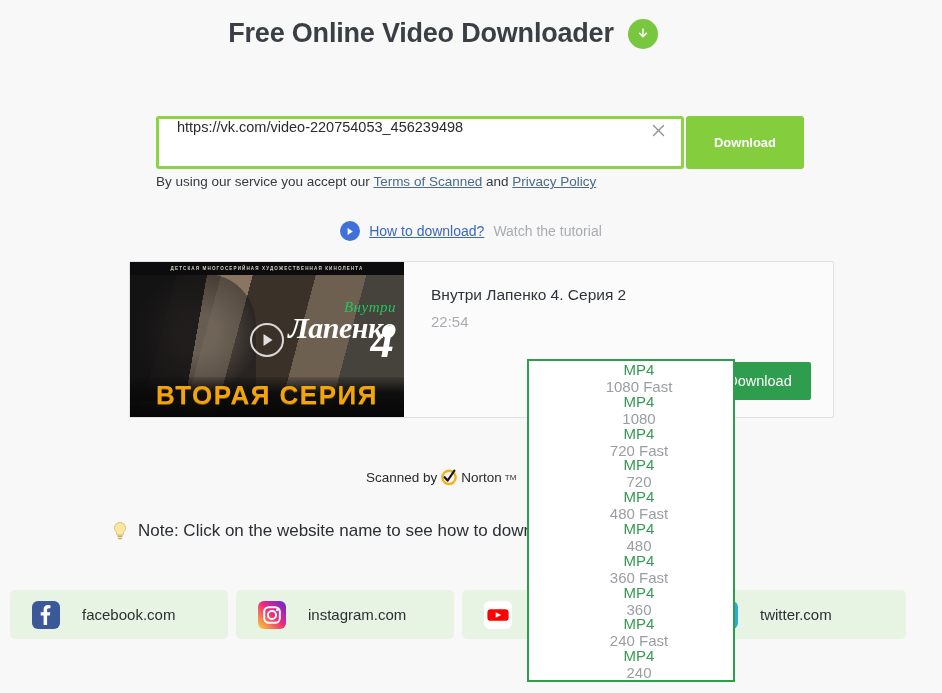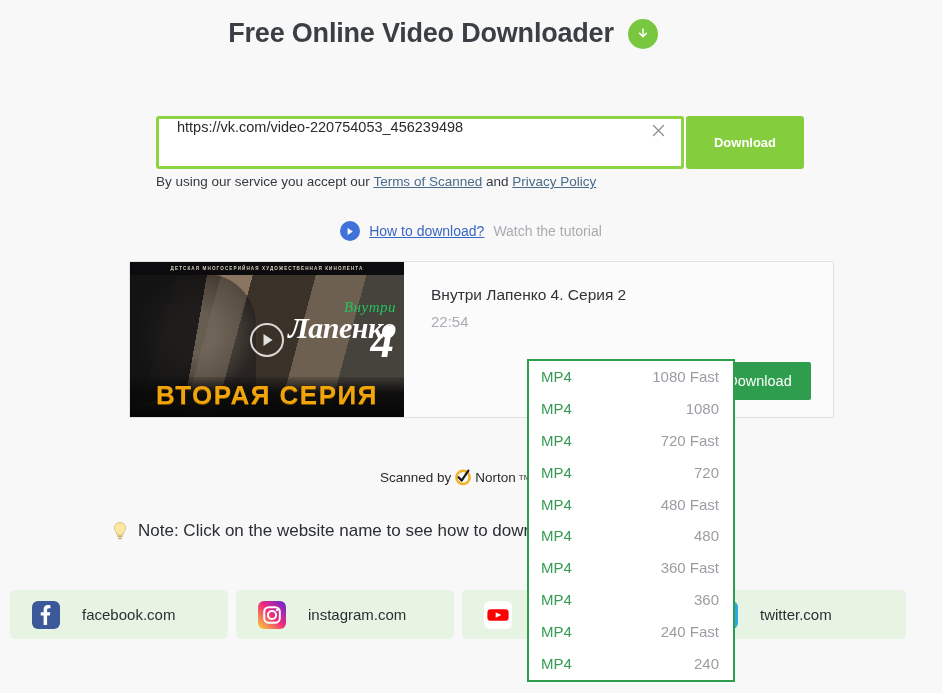--- a/index.html
+++ b/index.html
@@ -187,31 +187,32 @@
     position: absolute; left: 527px; top: 359px;
     width: 208px; height: 323px;
     background: #ffffff;
     border: 2px solid #2e9e4e;
     z-index: 40;
     overflow: hidden;
   }
   .q-row {
     height: 31.8px;
     display: flex; align-items: center; justify-content: space-between;
-    padding: 0 14px 0 12px;
-    cursor: pointer;
+    padding: 0 14px 0 30px;
+    cursor: pointer;
+    flex-direction: column;
   }
   .q-fmt { font-size: 15px; color: #359b52; }
   .q-qty { font-size: 15px; color: #9a9ea3; }
 
   
   .norton {
     position: absolute; top: 468px; left: 366px;
     display: flex; align-items: center; gap: 3px;
-    font-size: 13.5px; color: #2b2b2b; margin-left: 14px;
+    font-size: 13.5px; color: #2b2b2b;
   }
   .norton-check {
     width: 18px; height: 18px; position: relative;
     display: inline-flex; align-items: center; justify-content: center;
   }
   .norton-tm { font-size: 8px; vertical-align: super; color: #2b2b2b; }
 
   
   .note-row {
     position: absolute; top: 521px; left: 112px;

